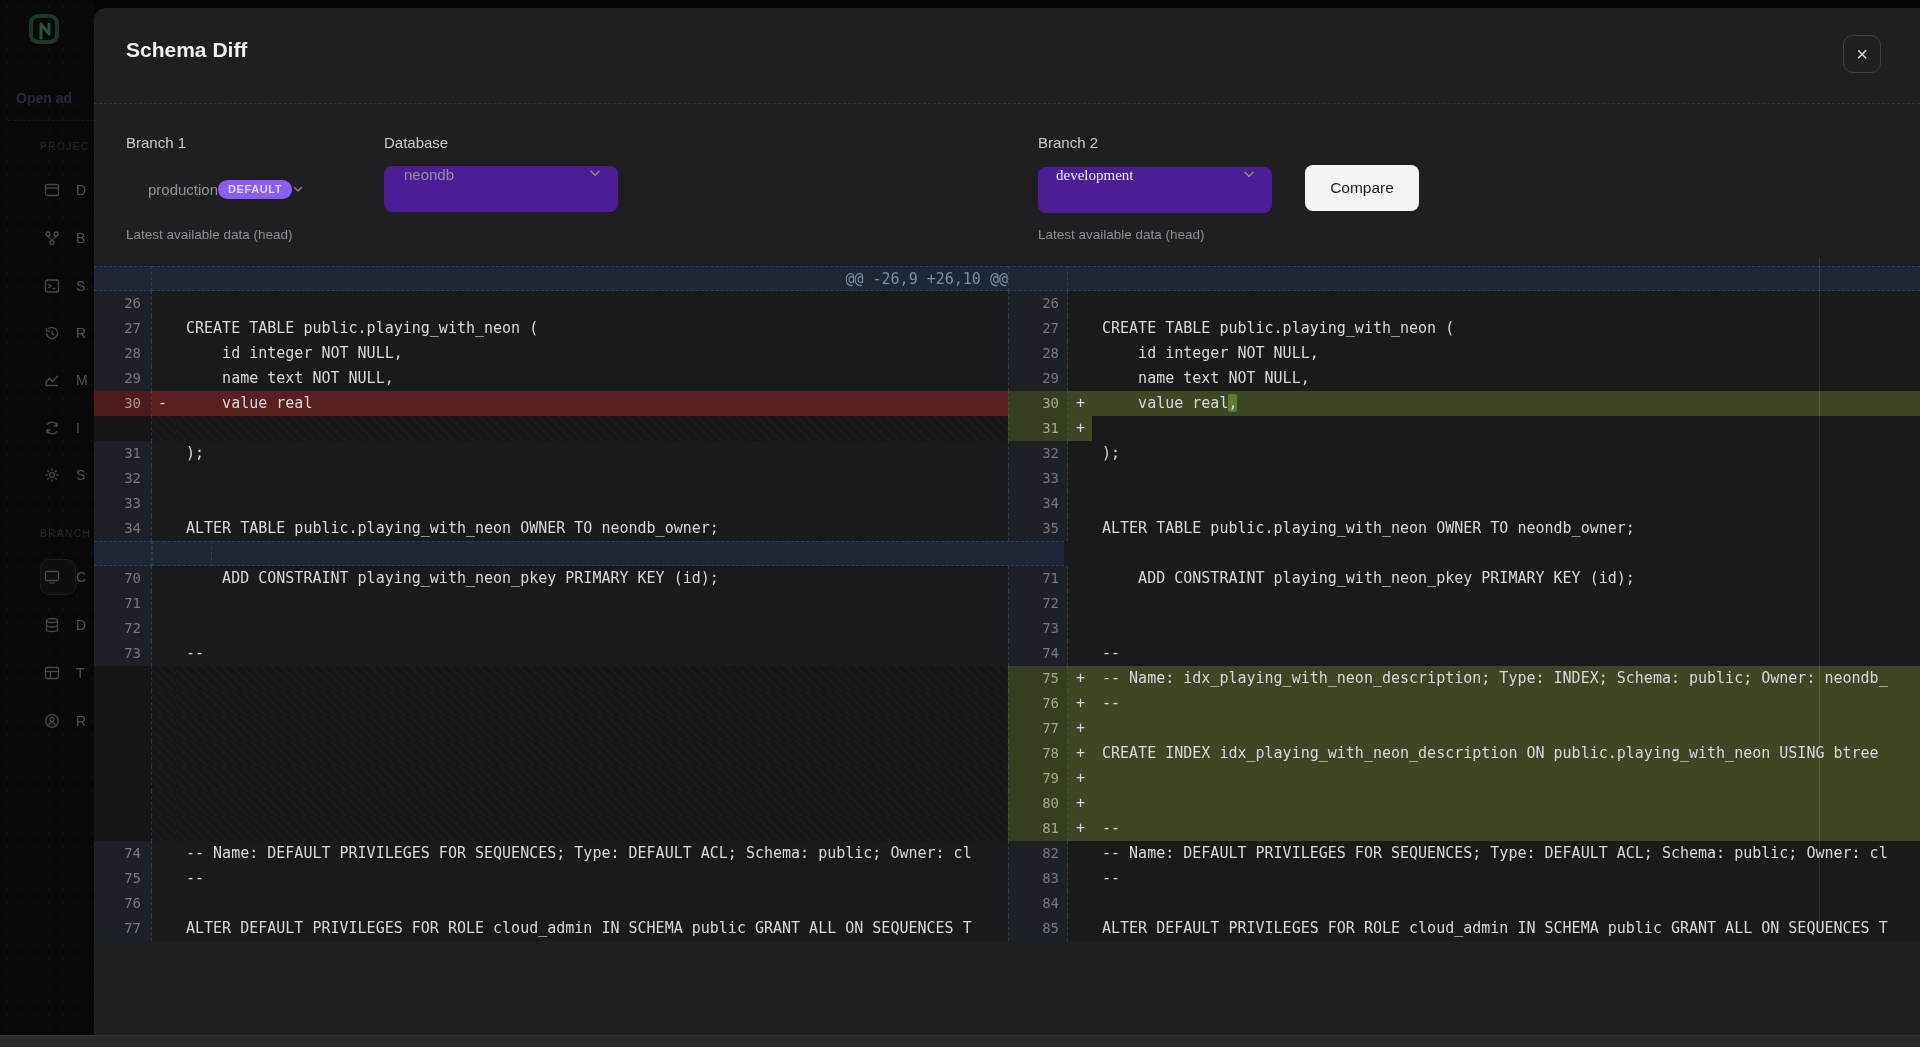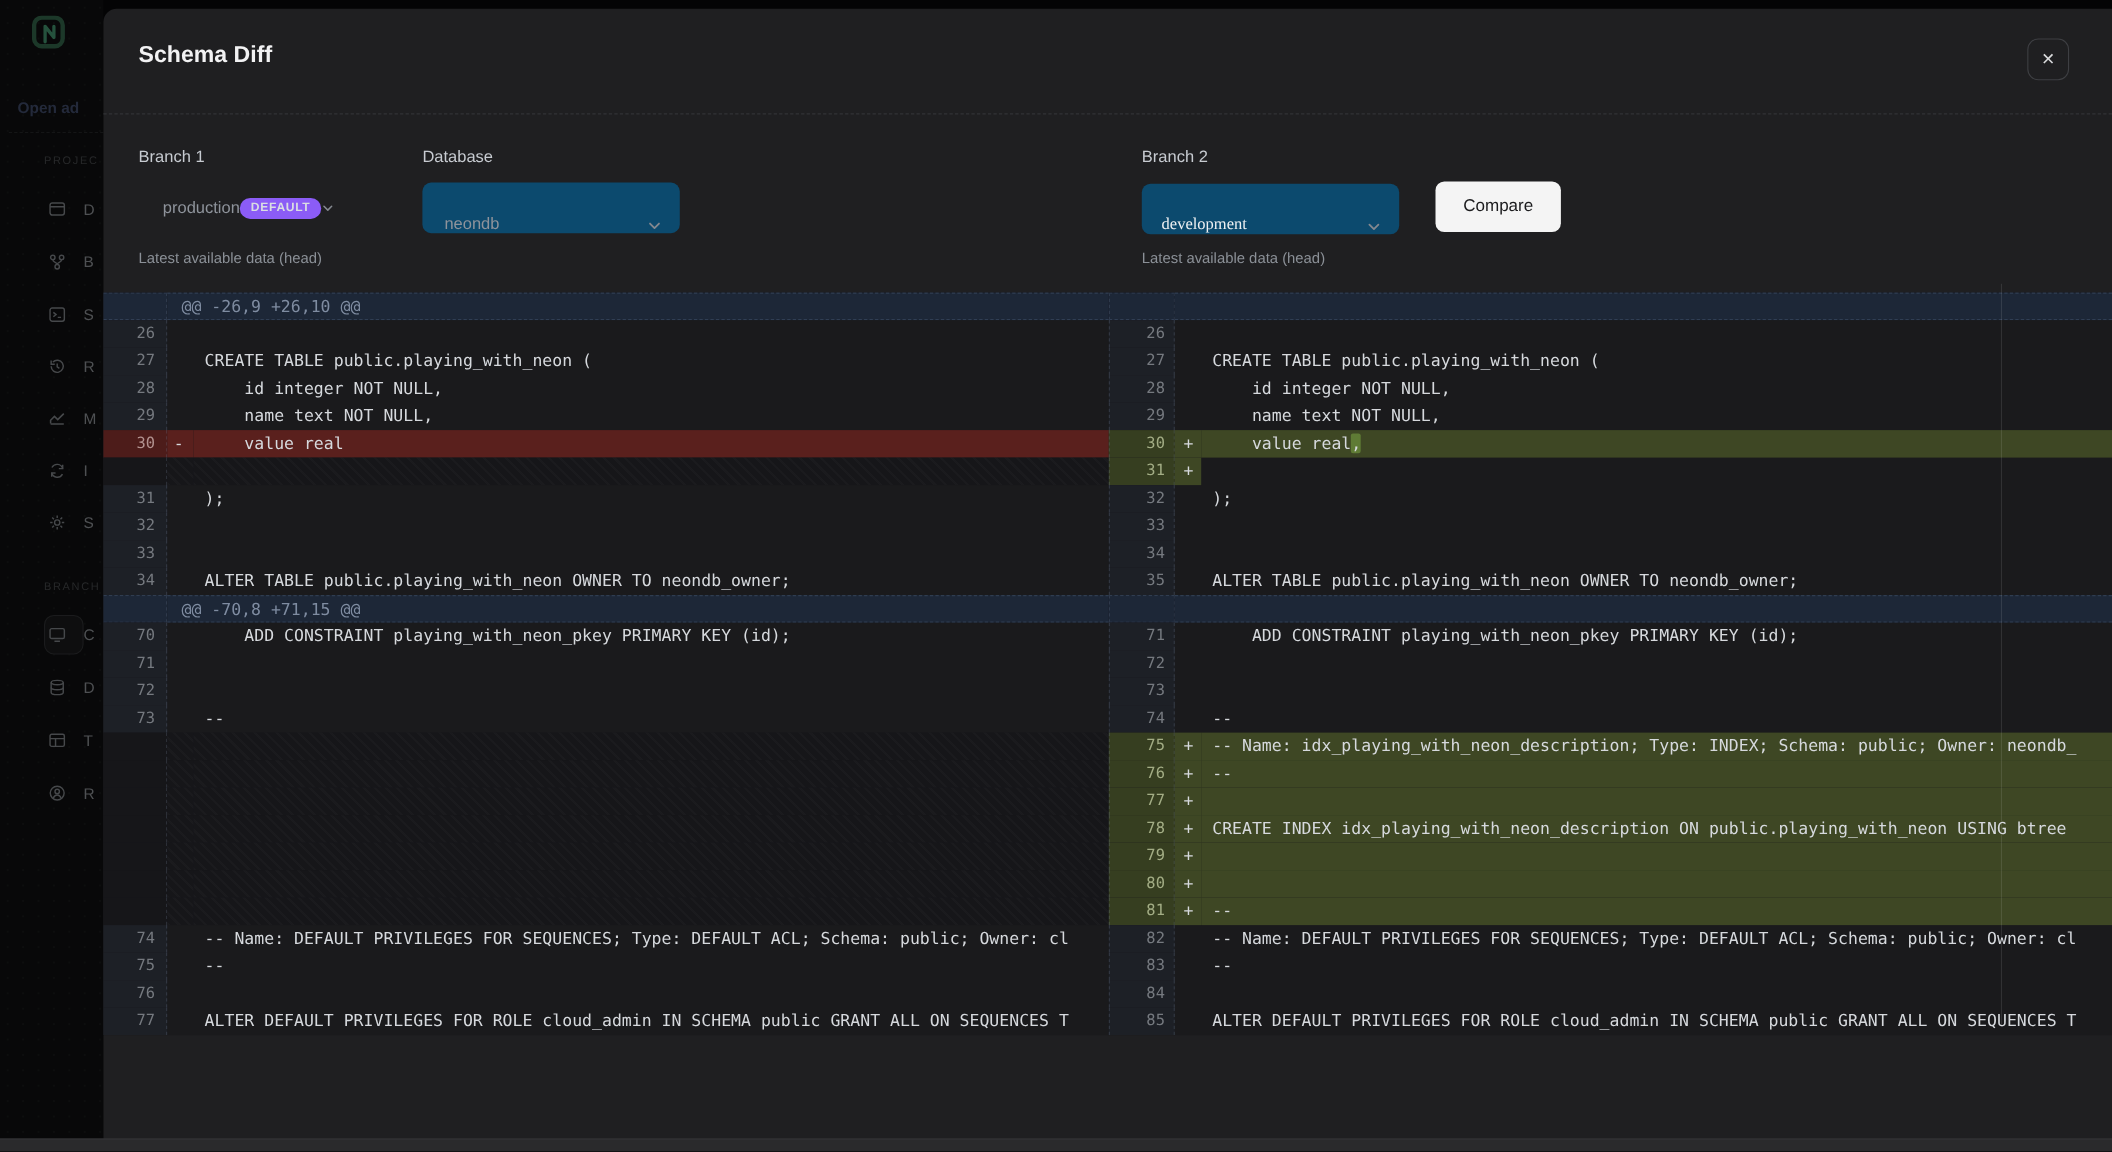--- a/index.html
+++ b/index.html
@@ -27,21 +27,21 @@
   #modal{left:94px;top:8px;width:1826px;height:1030px;background:#1f1f21;
     border-top-left-radius:12px;}
   #modal-title{left:32px;top:30px;font-size:21px;font-weight:600;color:#f2f2f3;}
   #close-btn{left:1749px;top:27px;width:38px;height:38px;border:1px solid #3e3f43;
     border-radius:10px;display:flex;align-items:center;justify-content:center;
     color:#d9dadc;font-size:20px;cursor:pointer;background:transparent;}
   #header-divider{left:0px;top:95px;width:1826px;border-top:1px dashed #323336;}
 
   .ctl-label{font-size:15px;color:#c7cbd1;}
   .ctl-sub{font-size:13.5px;color:#8b9097;}
-  .select-box{height:46px;background:#0c4a6e;border-radius:8px;display:flex;align-items:flex-end;}
+  .select-box{height:46px;background:#4c1d95;border-radius:8px;display:flex;align-items:flex-start;}
   .sel-text{font-size:15px;}
   .chev{stroke:#84888f;}
   #branch1-select{left:32px;top:158px;width:250px;height:46px;display:flex;align-items:center;}
   #branch1-value{color:#8e939b;font-size:15px;margin-left:22px;}
   #default-badge{background:#8b5cf6;color:#dadde2;font-size:11px;font-weight:bold;
     letter-spacing:0.6px;border-radius:999px;padding:4px 10px;line-height:1;}
   #database-select{left:290px;top:158px;width:234px;justify-content:space-between;padding:0 16px 0 20px;}
   #database-select .sel-text{color:#8e939b;}
   #branch2-select{left:944px;top:159px;width:234px;justify-content:space-between;padding:0 16px 0 18px;font-family:Liberation Serif, serif;}
   #branch2-select .sel-text{color:#eef0f2;}
@@ -58,21 +58,21 @@
       background:#1d2026;border-right:1px dashed rgba(120,135,160,0.25);}
   .lm{width:24px;padding-left:6px;color:#d6d9dd;}
   .lc{width:832px;color:#d6d9dd;padding-left:10px;}
   .rg{width:60px;text-align:right;padding-right:8px;color:#75797f;font-size:14px;
       background:#1d2026;border-left:1px dashed rgba(120,135,160,0.25);
       border-right:1px dashed rgba(120,135,160,0.25);}
   .rm{width:24px;padding-left:8px;color:#d6d9dd;}
   .rc{width:828px;color:#d6d9dd;padding-left:10px;}
   
   .hunkrow .cell{background:#1d2737 !important;border-top:1px dashed rgba(140,170,215,0.18);
-    border-bottom:1px dashed rgba(140,170,215,0.18);}
+    border-bottom:1px dashed rgba(140,170,215,0.18);text-align:right;}
   .lhunk{width:856px;color:#7f8ca1;padding-left:13px;}
   .rhunk{width:852px;}
   
   .del{background:#5a201d !important;}
   .g-del{background:#4d1c1a !important;color:#b39390 !important;}
   .add{background:#3e4724 !important;}
   .g-add{background:#363e20 !important;color:#a3ad85 !important;}
   .fill{background:#161619 !important;
     background-image:repeating-linear-gradient(45deg,rgba(255,255,255,0.018) 0 2px,transparent 2px 7px) !important;}
   .g-fill{background:#161619 !important;}
@@ -237,21 +237,21 @@
         <div class="drow"><div class="cell lg">26</div><div class="cell lm"></div><div class="cell lc"></div><div class="cell rg">26</div><div class="cell rm"></div><div class="cell rc"></div></div>
         <div class="drow"><div class="cell lg">27</div><div class="cell lm"></div><div class="cell lc">CREATE TABLE public.playing_with_neon (</div><div class="cell rg">27</div><div class="cell rm"></div><div class="cell rc">CREATE TABLE public.playing_with_neon (</div></div>
         <div class="drow"><div class="cell lg">28</div><div class="cell lm"></div><div class="cell lc">    id integer NOT NULL,</div><div class="cell rg">28</div><div class="cell rm"></div><div class="cell rc">    id integer NOT NULL,</div></div>
         <div class="drow"><div class="cell lg">29</div><div class="cell lm"></div><div class="cell lc">    name text NOT NULL,</div><div class="cell rg">29</div><div class="cell rm"></div><div class="cell rc">    name text NOT NULL,</div></div>
         <div class="drow"><div class="cell lg g-del">30</div><div class="cell lm del">-</div><div class="cell lc del">    value real</div><div class="cell rg g-add">30</div><div class="cell rm add">+</div><div class="cell rc add">    value real<span class="tok-add">,</span></div></div>
         <div class="drow"><div class="cell lg g-fill"></div><div class="cell lm fill"></div><div class="cell lc fill"></div><div class="cell rg g-add">31</div><div class="cell rm add">+</div></div>
         <div class="drow"><div class="cell lg">31</div><div class="cell lm"></div><div class="cell lc">);</div><div class="cell rg">32</div><div class="cell rm"></div><div class="cell rc">);</div></div>
         <div class="drow"><div class="cell lg">32</div><div class="cell lm"></div><div class="cell lc"></div><div class="cell rg">33</div><div class="cell rm"></div><div class="cell rc"></div></div>
         <div class="drow"><div class="cell lg">33</div><div class="cell lm"></div><div class="cell lc"></div><div class="cell rg">34</div><div class="cell rm"></div><div class="cell rc"></div></div>
         <div class="drow"><div class="cell lg">34</div><div class="cell lm"></div><div class="cell lc">ALTER TABLE public.playing_with_neon OWNER TO neondb_owner;</div><div class="cell rg">35</div><div class="cell rm"></div><div class="cell rc">ALTER TABLE public.playing_with_neon OWNER TO neondb_owner;</div></div>
-        <div class="drow hunkrow"><div class="cell lg"></div><div class="cell lhunk">@@ -70,8 +71,15 @@</div><div class="cell rg"></div><div class="cell rhunk"></div></div>
+        <div class="drow hunkrow"><div class="cell lg"></div><div class="cell rg"></div><div class="cell rhunk"></div></div>
         <div class="drow"><div class="cell lg">70</div><div class="cell lm"></div><div class="cell lc">    ADD CONSTRAINT playing_with_neon_pkey PRIMARY KEY (id);</div><div class="cell rg">71</div><div class="cell rm"></div><div class="cell rc">    ADD CONSTRAINT playing_with_neon_pkey PRIMARY KEY (id);</div></div>
         <div class="drow"><div class="cell lg">71</div><div class="cell lm"></div><div class="cell lc"></div><div class="cell rg">72</div><div class="cell rm"></div><div class="cell rc"></div></div>
         <div class="drow"><div class="cell lg">72</div><div class="cell lm"></div><div class="cell lc"></div><div class="cell rg">73</div><div class="cell rm"></div><div class="cell rc"></div></div>
         <div class="drow"><div class="cell lg">73</div><div class="cell lm"></div><div class="cell lc">--</div><div class="cell rg">74</div><div class="cell rm"></div><div class="cell rc">--</div></div>
         <div class="drow"><div class="cell lg g-fill"></div><div class="cell lm fill"></div><div class="cell lc fill"></div><div class="cell rg g-add">75</div><div class="cell rm add">+</div><div class="cell rc add">-- Name: idx_playing_with_neon_description; Type: INDEX; Schema: public; Owner: neondb_</div></div>
         <div class="drow"><div class="cell lg g-fill"></div><div class="cell lm fill"></div><div class="cell lc fill"></div><div class="cell rg g-add">76</div><div class="cell rm add">+</div><div class="cell rc add">--</div></div>
         <div class="drow"><div class="cell lg g-fill"></div><div class="cell lm fill"></div><div class="cell lc fill"></div><div class="cell rg g-add">77</div><div class="cell rm add">+</div><div class="cell rc add"></div></div>
         <div class="drow"><div class="cell lg g-fill"></div><div class="cell lm fill"></div><div class="cell lc fill"></div><div class="cell rg g-add">78</div><div class="cell rm add">+</div><div class="cell rc add">CREATE INDEX idx_playing_with_neon_description ON public.playing_with_neon USING btree </div></div>
         <div class="drow"><div class="cell lg g-fill"></div><div class="cell lm fill"></div><div class="cell lc fill"></div><div class="cell rg g-add">79</div><div class="cell rm add">+</div><div class="cell rc add"></div></div>
         <div class="drow"><div class="cell lg g-fill"></div><div class="cell lm fill"></div><div class="cell lc fill"></div><div class="cell rg g-add">80</div><div class="cell rm add">+</div><div class="cell rc add"></div></div>

